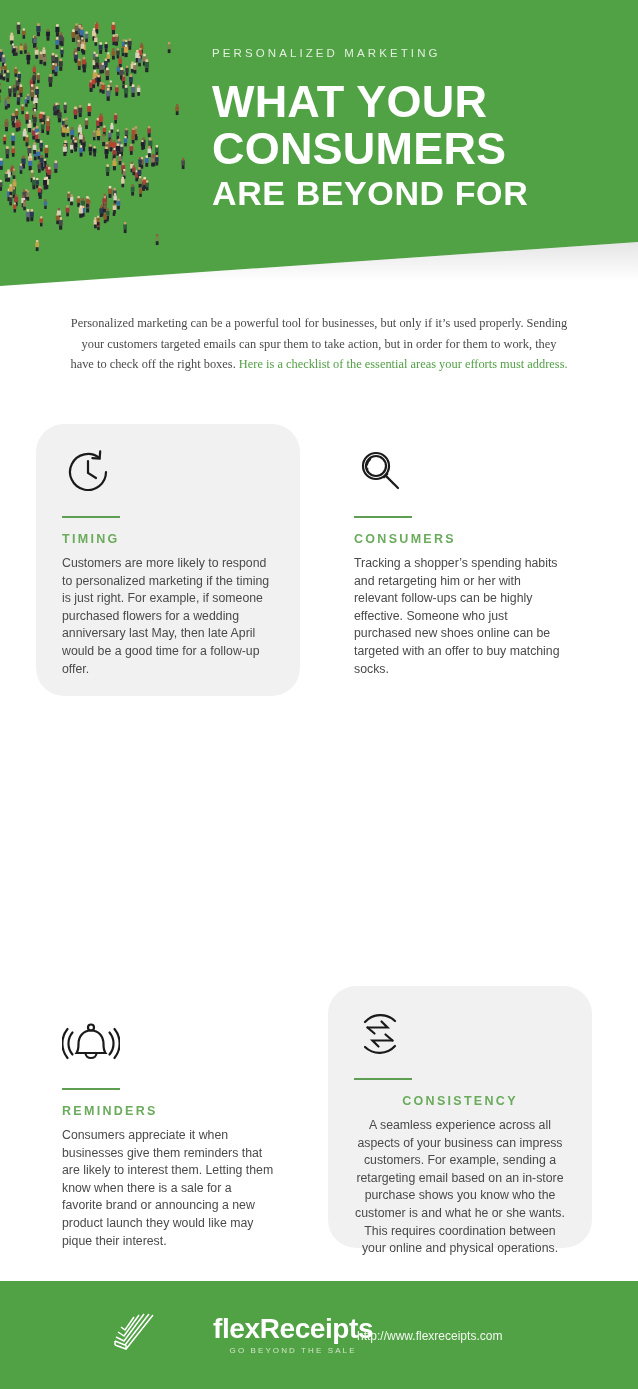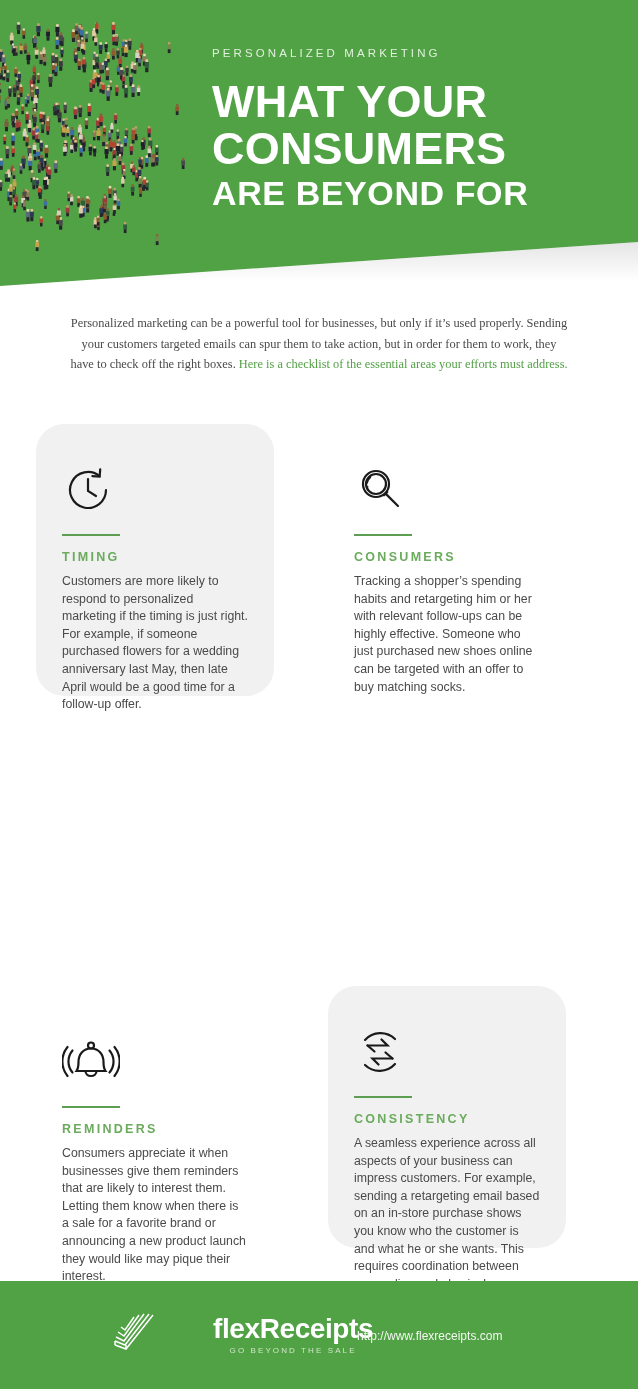--- a/index.html
+++ b/index.html
@@ -52,21 +52,21 @@
   }
   .intro p {
     color:#4a4a4a; font-size:12.4px; line-height:20.6px;
   }
   .intro .highlight { color:#53a046; }
 
   
   .grid { position:absolute; left:0; top:424px; width:638px; }
   .row { position:relative; width:638px; }
   .card {
-    position:absolute; width:238px; padding:40px 26px 26px 26px;border-radius:28px;
+    position:absolute; width:264px; padding:22px 26px 26px 26px;border-radius:28px;
   }
   .card.shaded { background:#f0f1f0; }
   .card.left  { left:36px; }
   .card.right { left:328px; }
 
   .card-icon { height:56px; margin-bottom:4px; }
   .card-icon svg { display:block; }
   .card-rule {
     width:58px; height:2px; background:#5d9e52; margin:14px 0 14px 0;
   }
@@ -1840,21 +1840,21 @@
           <path d="M5.5 11a23 23 0 0 0 0 29"></path>
           <path d="M47.5 14.5a17 17 0 0 1 0 22"></path>
           <path d="M52.5 11a23 23 0 0 1 0 29"></path>
         </svg>
       </div>
       <div class="card-rule"></div>
       <div class="card-title">REMINDERS</div>
       <div class="card-body">Consumers appreciate it when businesses give them reminders that are likely to interest them. Letting them know when there is a sale for a favorite brand or announcing a new product launch they would like may pique their interest.</div>
     </div>
 
-    <div class="card right shaded" style="top:272px; height:262px;">
+    <div class="card right shaded" style="top:272px; height:262px;text-align:center;">
       <div class="card-icon">
         <svg width="52" height="52" viewBox="0 0 52 52" fill="none" stroke="#1a1a1a" stroke-width="2.2" stroke-linecap="round">
           <path d="M11 14A21 21 0 0 1 41 13"></path>
           <path d="M41 38A21 21 0 0 1 11 39"></path>
           <path d="M13.5 19.5h20l-6-6"></path>
           <path d="M13.5 19.5l7 6"></path>
           <path d="M38.5 32.5h-20l6 6"></path>
           <path d="M38.5 32.5l-7-6"></path>
         </svg>
       </div>

